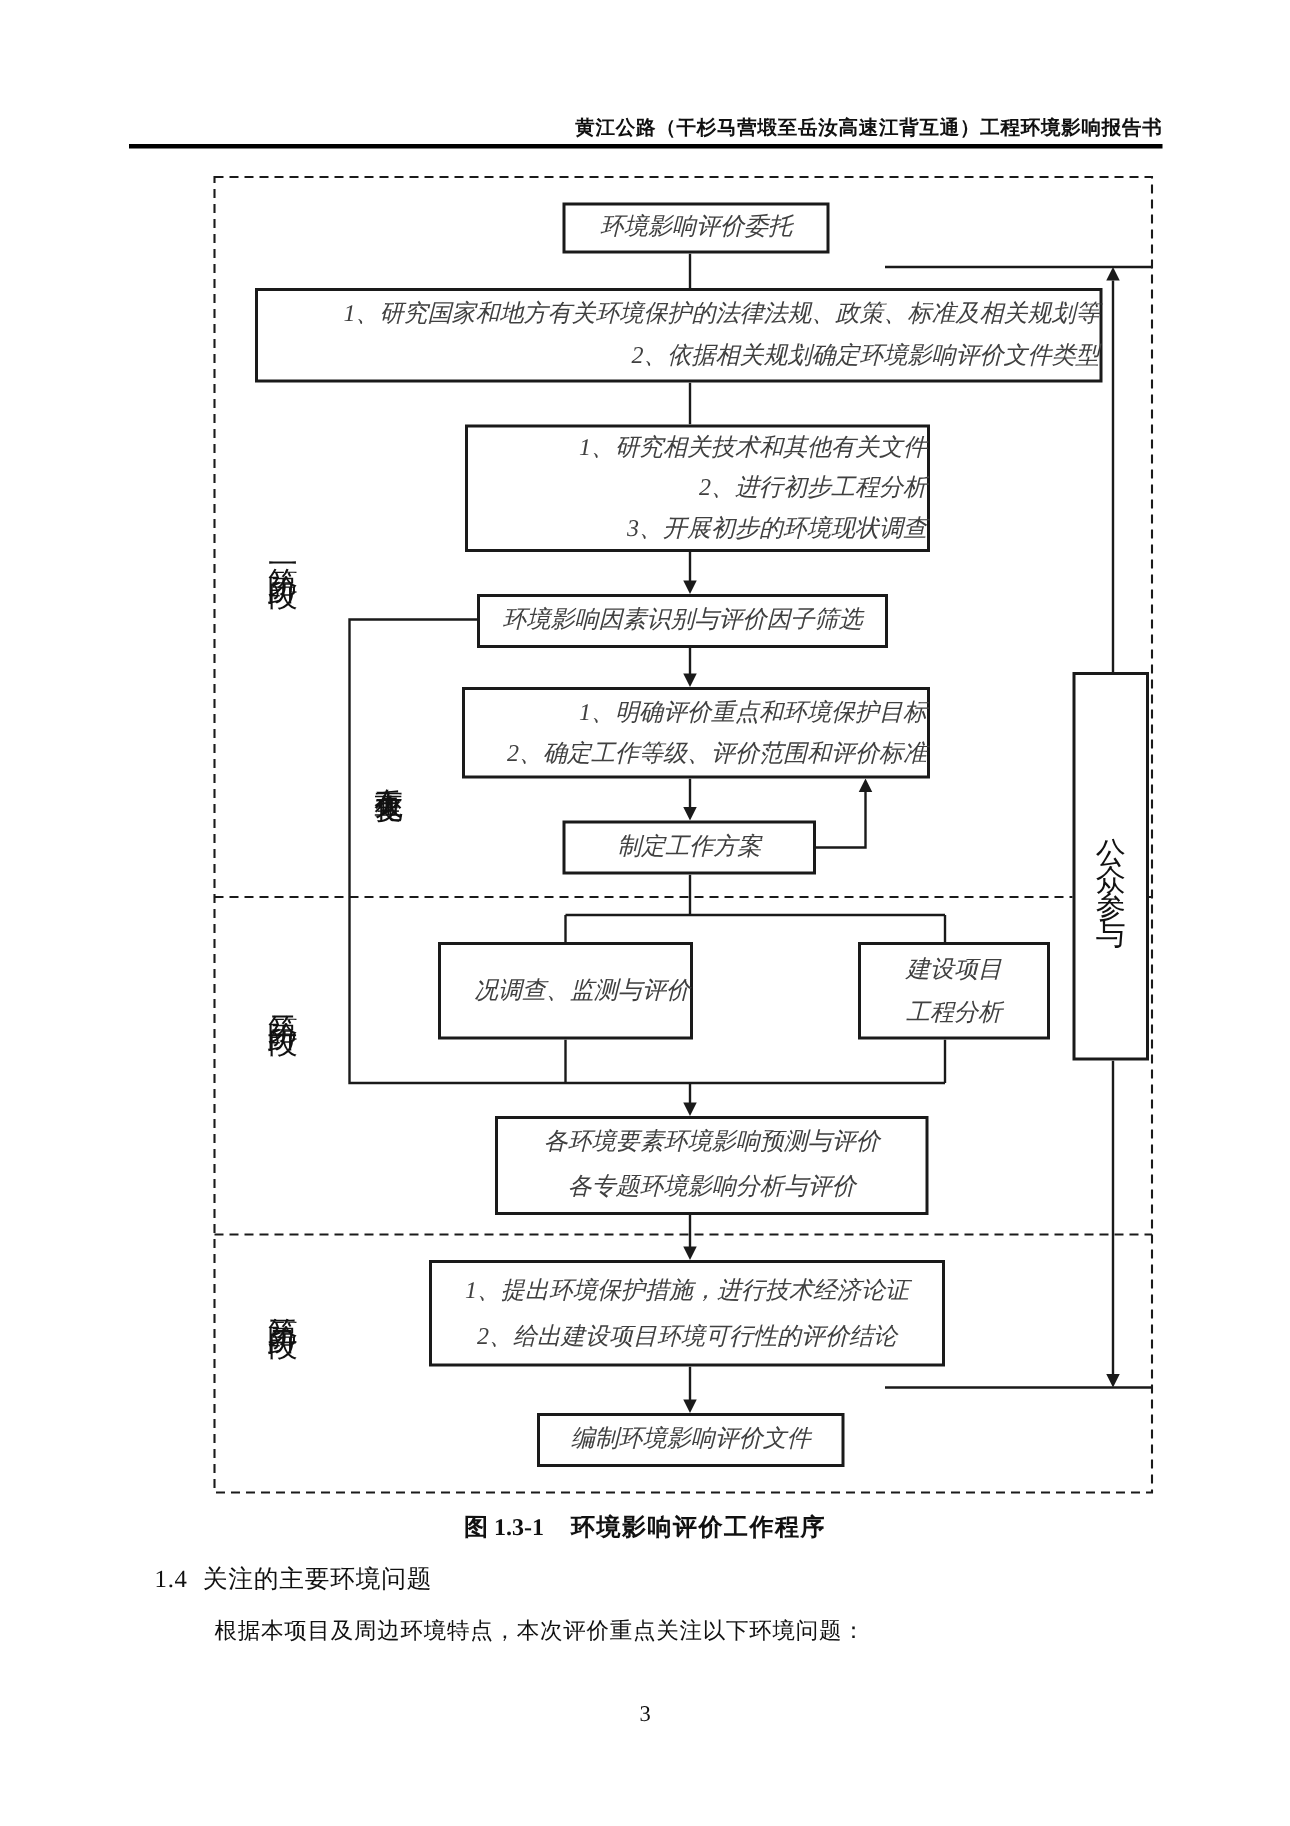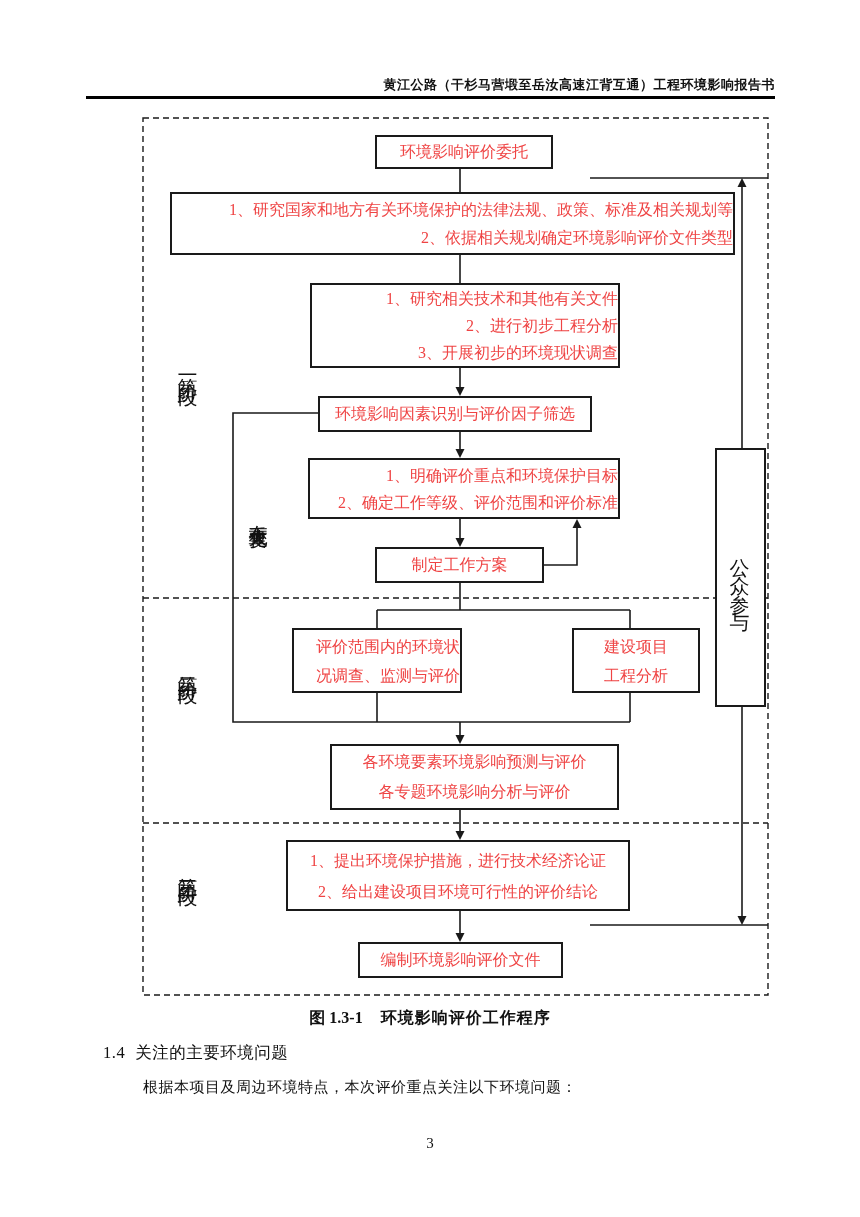--- a/index.html
+++ b/index.html
@@ -17,21 +17,21 @@
     position: absolute; top: 76px; left: 86px; width: 689px;
     text-align: right; font-size: 13px; font-weight: bold; letter-spacing: .5px;
   }
   .header-rule {
     position: absolute; top: 96px; left: 86px; width: 689px; height: 2.6px;
     background: #000;
   }
   
   .fbox {
     position: absolute; border: 2px solid #1a1a1a; background: #fff;
-    font-size: 16px; line-height: 1.35; color: #ef4444;
+    font-size: 16px; line-height: 1.35; color: #404040; font-style: italic;
   }
   .fbox.center { display:flex; flex-direction:column; align-items:center; justify-content:center; text-align:center; }
   .fbox.left   { display:flex; flex-direction:column; justify-content:center; padding-left: 14px; text-align:right; }
   .b1  { left:375px; top:135px; width:178px; height:34px; }
   .b2  { left:170px; top:192px; width:565px; height:63px; }
   .b2 .bl { line-height:28px; }
   .b3  { left:310px; top:283px; width:310px; height:85px; }
   .b3 .bl { line-height:27px; }
   .b4  { left:318px; top:396px; width:274px; height:36px; }
   .b5  { left:308px; top:458px; width:312px; height:61px; }
@@ -163,21 +163,20 @@
   <div class="fbox left b5">
     <div class="bl">1、明确评价重点和环境保护目标</div>
     <div class="bl">2、确定工作等级、评价范围和评价标准</div>
   </div>
 
   <div class="fbox center b6">
     <div>制定工作方案</div>
   </div>
 
   <div class="fbox left b7l">
-    <div class="bl">评价范围内的环境状</div>
     <div class="bl">况调查、监测与评价</div>
   </div>
 
   <div class="fbox center b7r">
     <div class="bl">建设项目</div>
     <div class="bl">工程分析</div>
   </div>
 
   <div class="fbox center b8">
     <div class="bl">各环境要素环境影响预测与评价</div>

